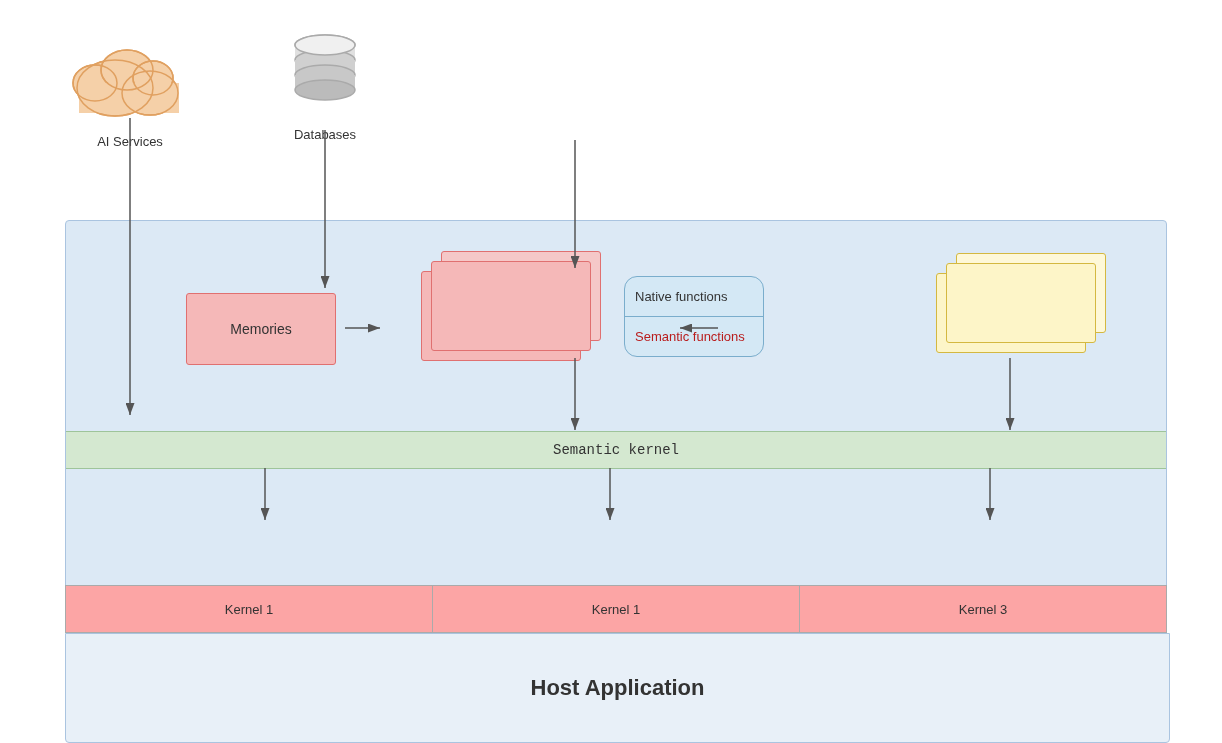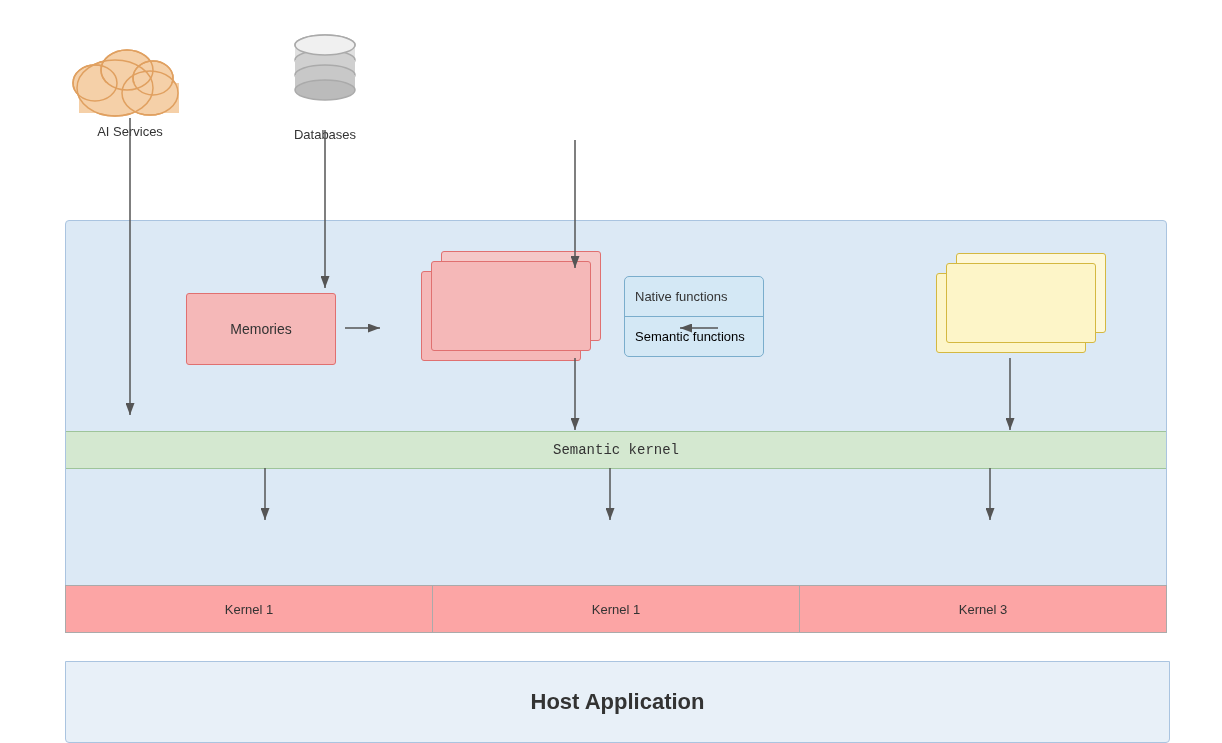--- a/index.html
+++ b/index.html
@@ -15,21 +15,21 @@
     .diagram-container {
       width: 1222px;
       height: 743px;
       position: relative;
       background: #fff;
     }
     .cloud-label {
       text-align: left;
       font-size: 13px;
       color: #333;
-      margin-top: 6px;
+      margin-top: 16px;
     }
     .db-label {
       text-align: center;
       font-size: 13px;
       color: #333;
       margin-top: 2px;
     }
 
     
     .main-box {
@@ -120,33 +120,33 @@
     }
 
     
     .functions-box {
       position: absolute;
       top: 55px;
       left: 558px;
       width: 140px;
       background: #d4e8f5;
       border: 1.5px solid #7aadcc;
-      border-radius: 5px;
+      border-radius: 13px;
       overflow: hidden;
     }
     .functions-native {
       padding: 12px 10px;
       font-size: 13px;
       color: #333;
       border-bottom: 1.5px solid #7aadcc;
     }
     .functions-semantic {
       padding: 12px 10px;
       font-size: 13px;
-      color: #000000;
+      color: #b91c1c;
     }
 
     
     .planners-stack {
       position: absolute;
       top: 52px;
       right: 80px;
     }
     .planners-box {
       width: 150px;
@@ -204,21 +204,21 @@
     .kernel-cell:last-child {
       border-right: none;
     }
 
     
     .host-box {
       position: absolute;
       bottom: 0;
       left: 65px;
       right: 52px;
-      height: 82px;
+      height: 110px;
       background: #e8f0f8;
       border: 1.5px solid #aac4e0;
       display: flex;
       align-items: center;
       justify-content: center;
       font-size: 22px;
       font-weight: bold;
       color: #333;
       border-radius: 0 0 4px 4px;
     }

